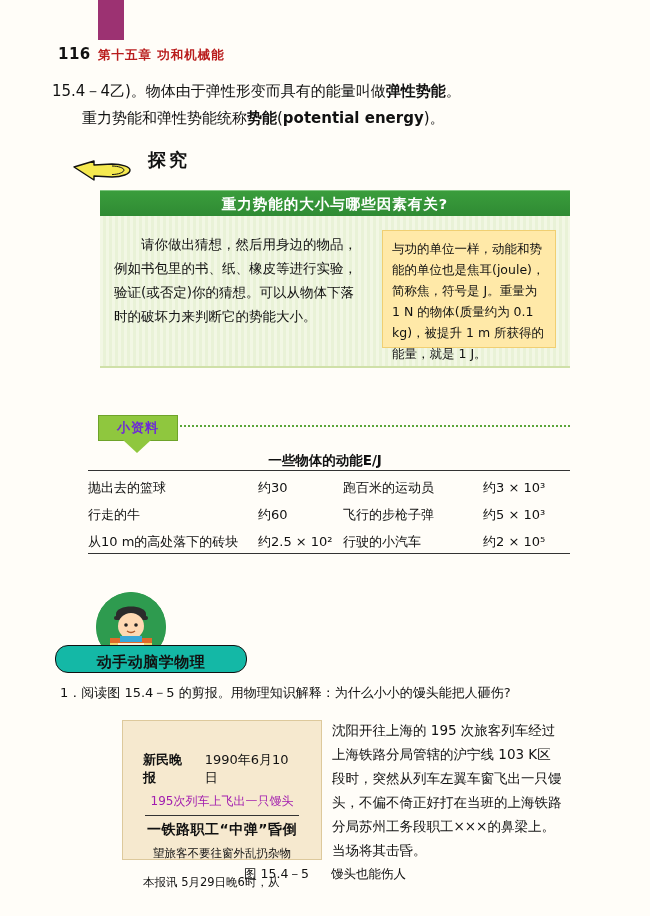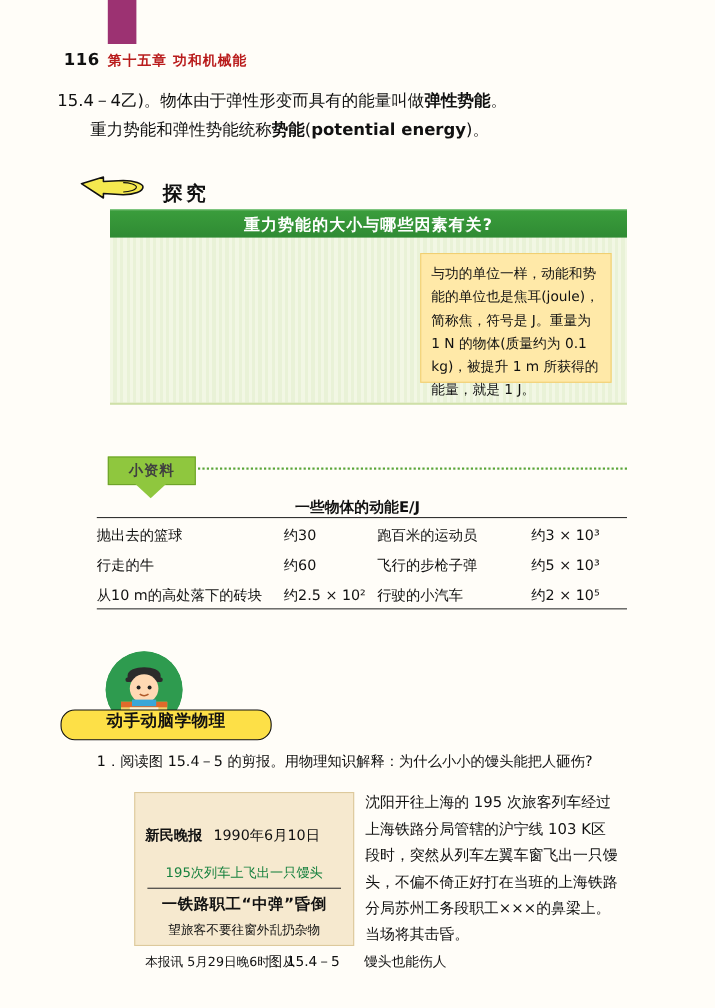--- a/index.html
+++ b/index.html
@@ -66,21 +66,21 @@
   .hand-icon {
     position: absolute;
     left: 72px;
     top: 155px;
     width: 66px;
     height: 30px;
   }
   .explore-label {
     position: absolute;
     left: 148px;
-    top: 164px;
+    top: 148px;
     font-size: 18px;
     font-weight: bold;
     color: #111;
     letter-spacing: 3px;
     text-align: right;
   }
 
   .green-banner {
     position: absolute;
     left: 100px;
@@ -148,21 +148,21 @@
     height: 24px;
     background: #8fc73e;
     border: 1px solid #6ea32a;
     display: flex;
     align-items: center;
     justify-content: center;
   }
   .data-tag span {
     font-size: 13px;
     font-weight: bold;
-    color: #404040;
+    color: #6d28d9;
     letter-spacing: 1px;
   }
   .data-tag:after {
     content: "";
     position: absolute;
     left: 24px;
     top: 24px;
     border-left: 14px solid transparent;
     border-right: 14px solid transparent;
     border-top: 13px solid #8fc73e;
@@ -228,74 +228,73 @@
     border-radius: 50%;
     background: #2e9b4f;
     overflow: hidden;
   }
   .section-tag {
     position: absolute;
     left: 55px;
     top: 645px;
     width: 190px;
     height: 26px;
-    background: #fde047;
+    background: #14b8a6;
     border: 1.5px solid #111;
     border-radius: 13px;
     display: flex;
-    align-items: flex-start;
+    align-items: flex-end;
     justify-content: center;
   }
   .section-tag span {
     font-size: 15px;
     font-weight: bold;
     color: #111;
     letter-spacing: 0.5px;
   }
 
   .q1 {
     position: absolute;
     left: 60px;
     top: 682px;
     width: 540px;
     font-size: 13px;
     line-height: 22px;
     color: #111;
-    margin-left: 28px;
   }
 
   
   .clip {
     position: absolute;
     left: 122px;
     top: 720px;
     width: 200px;
     height: 140px;
     background: #f6e9cf;
     border: 1px solid #ddc99c;
     box-sizing: border-box;
-    padding: 6px 9px;
+    padding: 6px 20px;
   }
   .clip-head {
     display: flex;
     align-items: baseline;
     gap: 10px;
     font-size: 12px;
   }
   .clip-name {
     font-weight: bold;
     font-size: 13px;
     color: #111;
   }
   .clip-date { font-size: 13px; color: #111; margin-top: 24px; }
   .clip-sub {
     text-align: center;
     font-size: 12px;
-    margin-top: 16px;
-    color: #15803d;
+    margin-top: 6px;
+    color: #a21caf;
   }
   .clip-rule {
     border-top: 1px solid #333;
     margin: 5px 2px;
   }
   .clip-headline {
     text-align: center;
     font-size: 14px;
     font-weight: bold;
     color: #111;
@@ -353,20 +352,21 @@
     <path d="M40 11 C46 11 52 13 52 15 C52 17.5 46 19.5 40 19.5" fill="none" stroke="#111" stroke-width="1"></path>
   </svg>
   <div class="explore-label">探究</div>
 
   <div class="green-banner">
     <span>重力势能的大小与哪些因素有关?</span>
   </div>
 
   <div class="explore-body">
     <div class="explore-text">
+      <p>请你做出猜想，然后用身边的物品，例如书包里的书、纸、橡皮等进行实验，验证(或否定)你的猜想。可以从物体下落时的破坏力来判断它的势能大小。</p>
     </div>
     <div class="yellow-box">
       <p>与功的单位一样，动能和势能的单位也是焦耳(joule)，简称焦，符号是 J。重量为 1 N 的物体(质量约为 0.1 kg)，被提升 1 m 所获得的能量，就是 1 J。</p>
     </div>
   </div>
 
   <div class="data-tag">
     <span>小资料</span>
   </div>
   <div class="dotted-line"></div>

